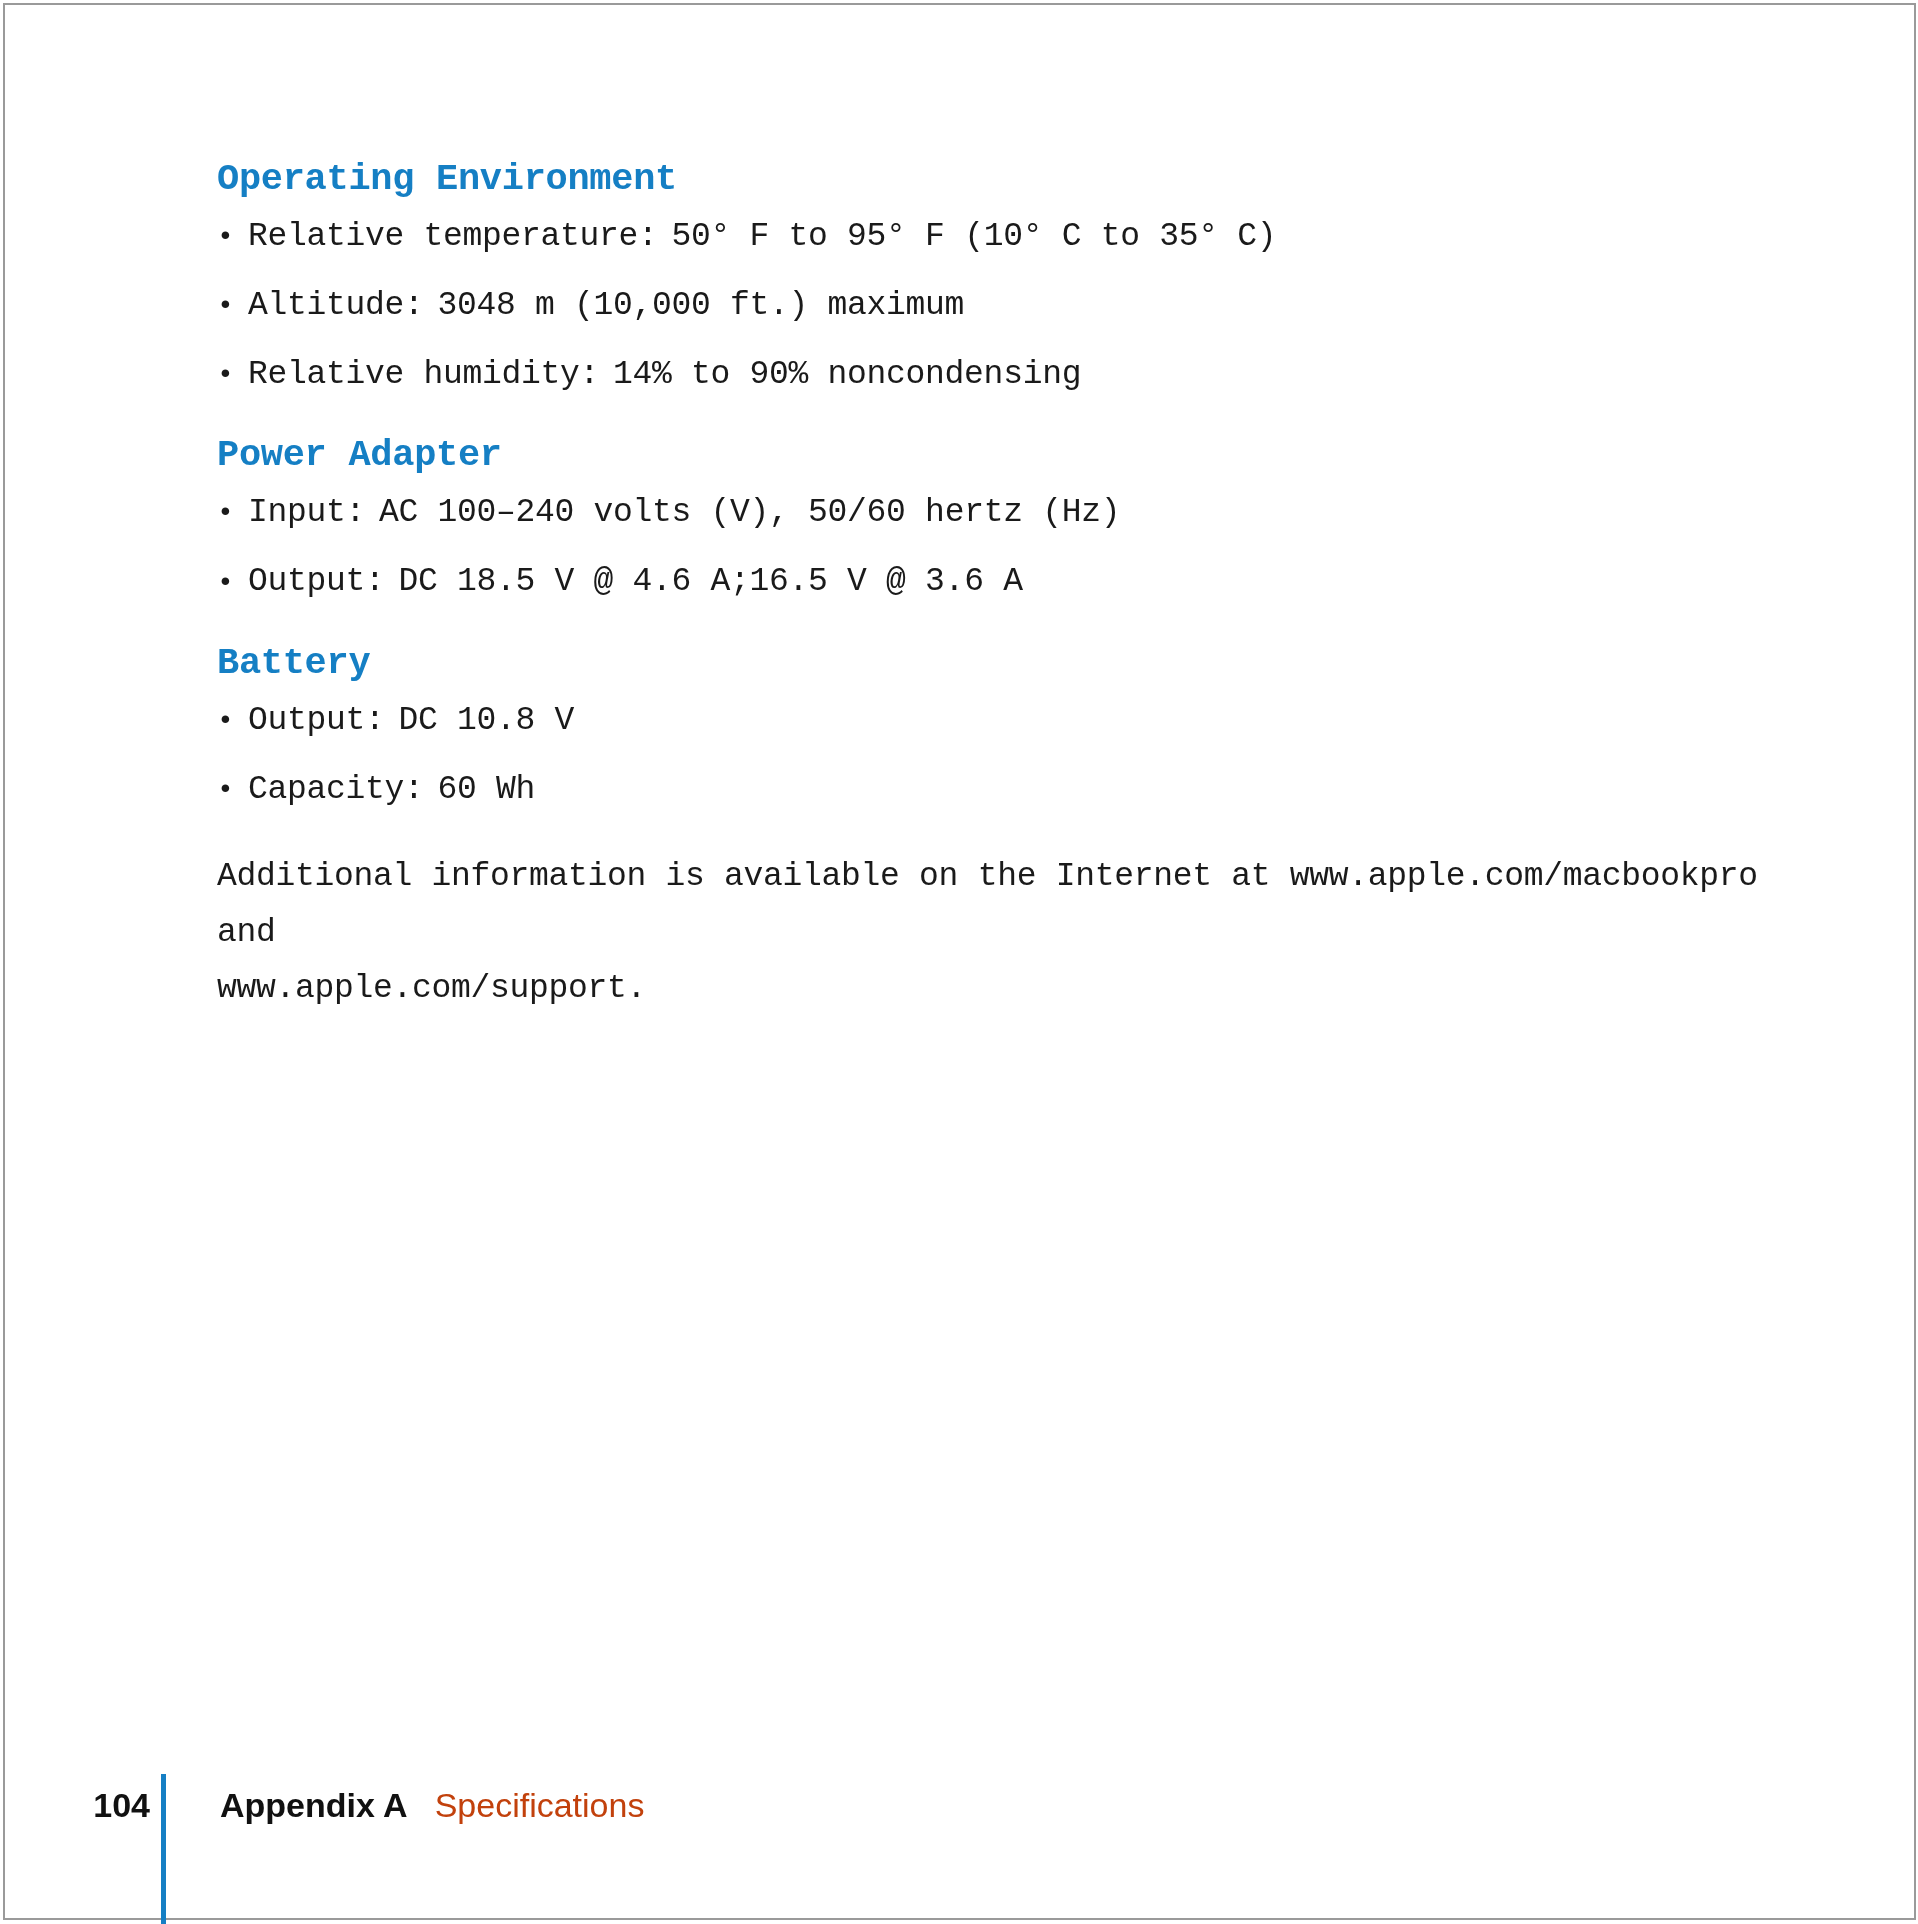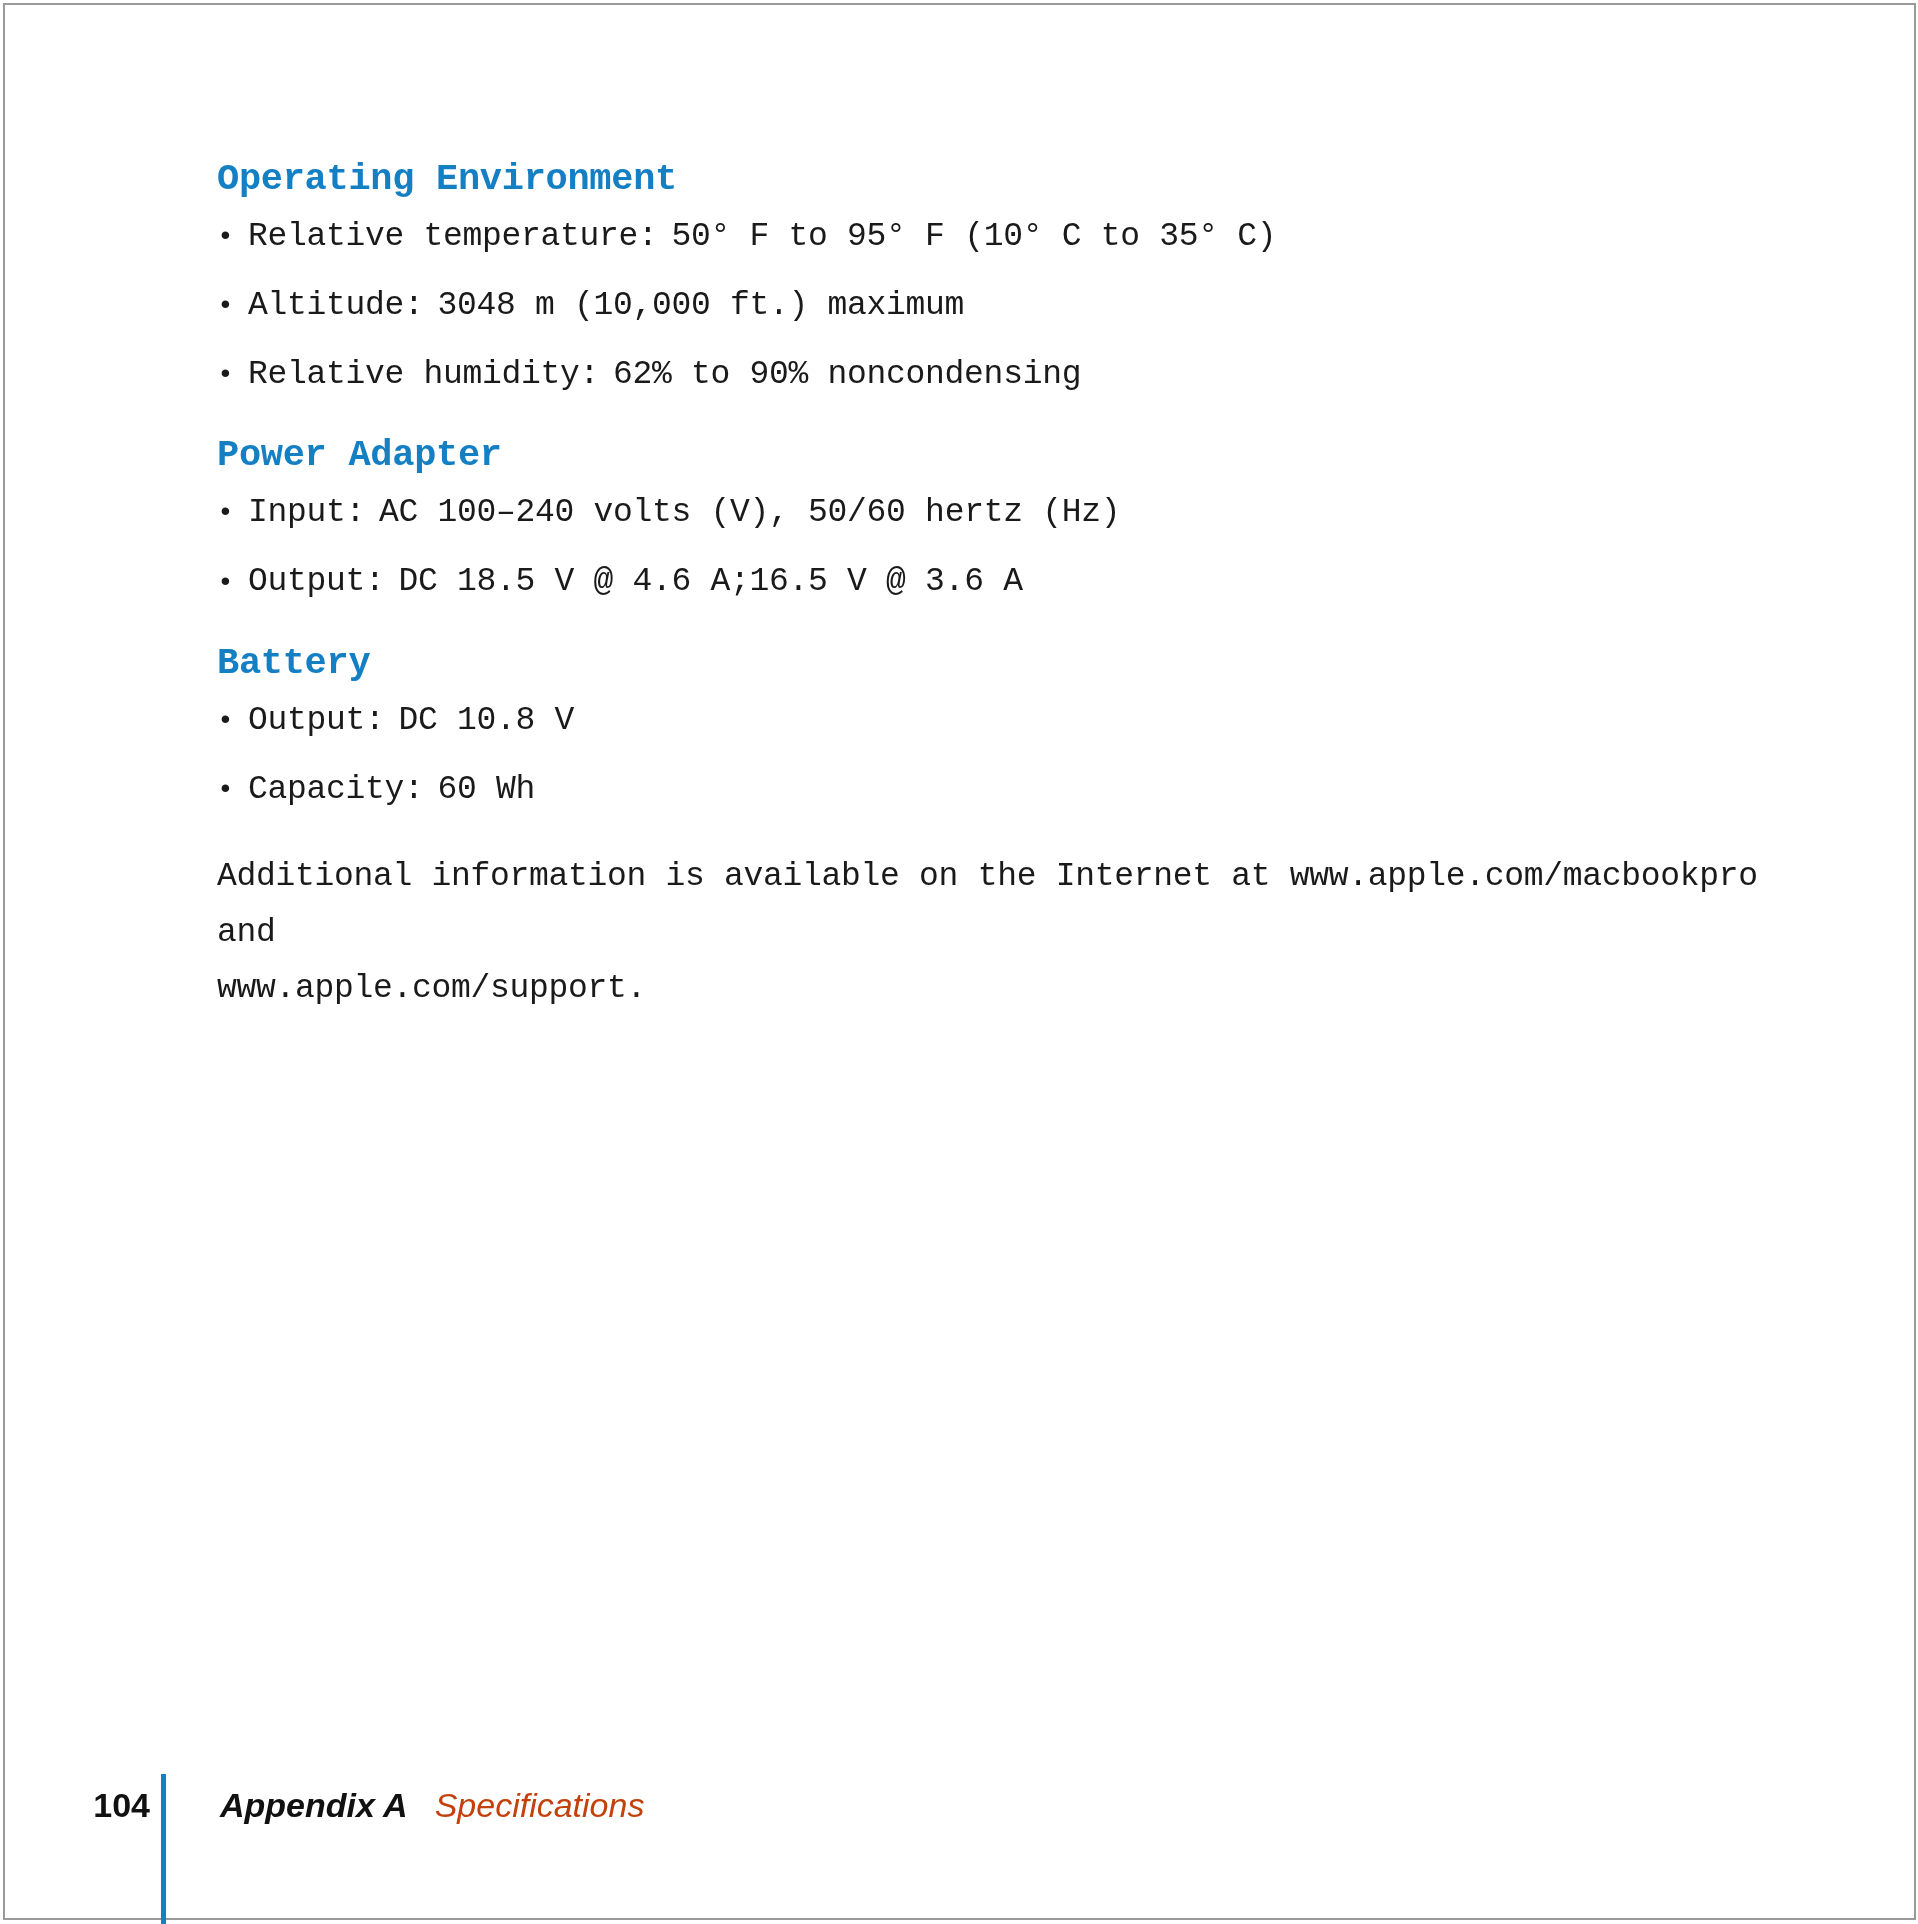--- a/index.html
+++ b/index.html
@@ -91,21 +91,20 @@
     height: 151px;
     background: #157fc4;
   }
   .footer-labels {
     position: absolute;
     left: 220px;
     top: 0;
     display: flex;
     gap: 27px;
     align-items: flex-end;
-    font-style: italic;
   }
   .footer-chapter {
     font-weight: 700;
     color: #111111;
   }
   .footer-section {
     color: #c2410c;
   }
 </style>
 </head>
@@ -118,21 +117,21 @@
   <section class="section">
     <h2 class="section-title">Operating Environment</h2>
     <ul class="bullet-list">
       <li class="bullet-item">
         <span class="bullet-dot">•</span><span class="item-label">Relative temperature:</span><span class="item-value">50° F to 95° F (10° C to 35° C)</span>
       </li>
       <li class="bullet-item">
         <span class="bullet-dot">•</span><span class="item-label">Altitude:</span><span class="item-value">3048 m (10,000 ft.) maximum</span>
       </li>
       <li class="bullet-item">
-        <span class="bullet-dot">•</span><span class="item-label">Relative humidity:</span><span class="item-value">62% to 90% noncondensing</span>
+        <span class="bullet-dot">•</span><span class="item-label">Relative humidity:</span><span class="item-value">14% to 90% noncondensing</span>
       </li>
     </ul>
   </section>
 
   <section class="section">
     <h2 class="section-title">Power Adapter</h2>
     <ul class="bullet-list">
       <li class="bullet-item">
         <span class="bullet-dot">•</span><span class="item-label">Input:</span><span class="item-value">AC 100–240 volts (V), 50/60 hertz (Hz)</span>
       </li>

